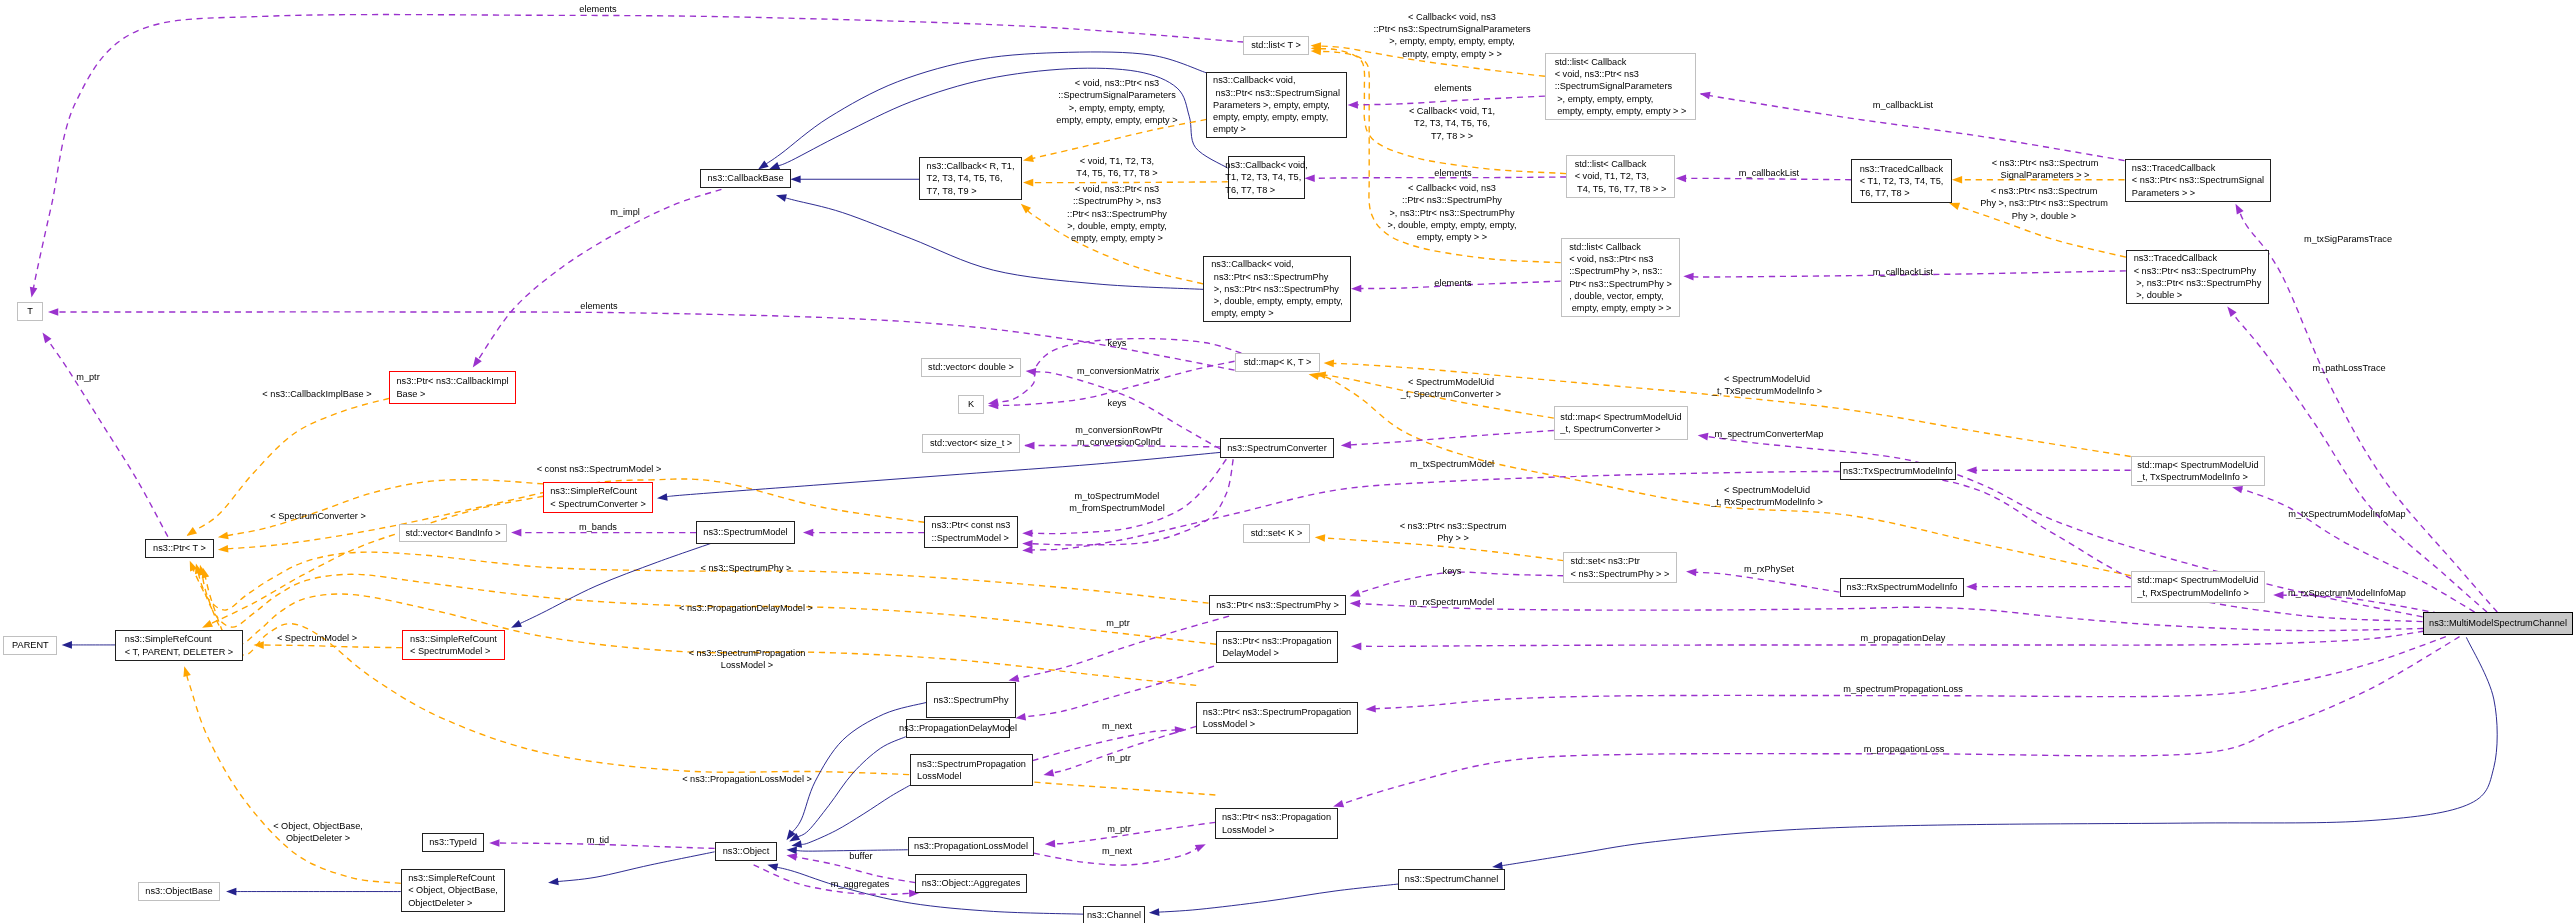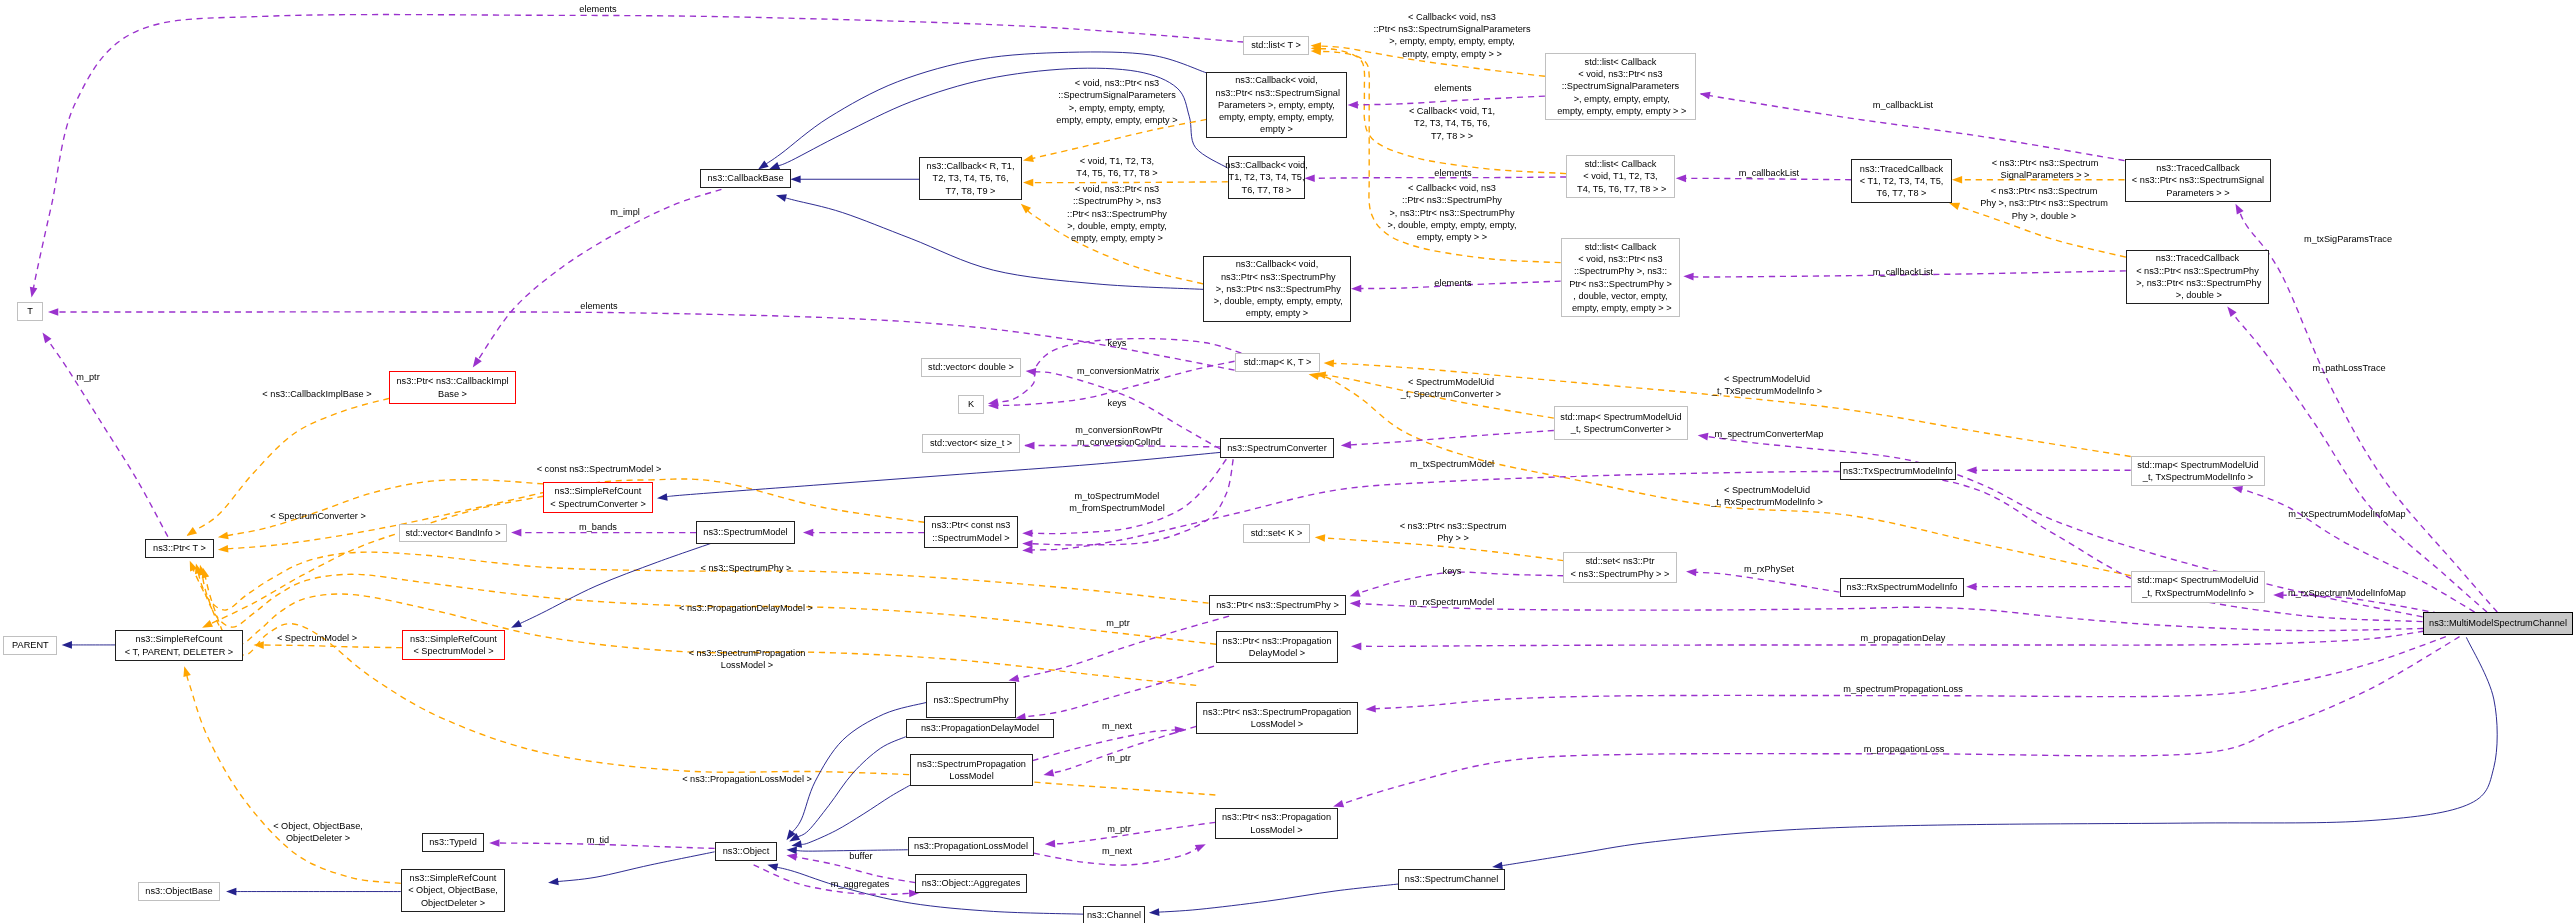--- a/index.html
+++ b/index.html
@@ -1,20 +1,20 @@
 <!DOCTYPE html>
 <html style="font-size:11px"><head>
 <meta charset="utf-8">
 <style>
   html,body{margin:0;padding:0;background:#ffffff;}
   #root{position:relative;width:2576px;height:924px;background:#fff;overflow:hidden;
         font-family:"Liberation Sans","DejaVu Sans",sans-serif;-webkit-font-smoothing:antialiased;}
   svg.edges{position:absolute;left:0;top:0;width:2576px;height:924px;overflow:visible;}
   .node{position:absolute;box-sizing:border-box;display:flex;align-items:center;justify-content:center;
-        text-align:center;font-size:9.2px;line-height:12.3px;color:#000;background:#fff;white-space:pre;}
+        text-align:left;font-size:9.2px;line-height:12.3px;color:#000;background:#fff;white-space:pre;}
   .node span,.lbl span{display:block;}
   .n-solid{border:0.9px solid #202020;}
   .n-grey{border:0.8px solid #c0c0c0;}
   .n-red{border:1.1px solid #ff0000;}
   .n-sel{border:1.4px solid #000;background:#c8c8c8;}
   .lbl{position:absolute;font-size:9.2px;line-height:12.3px;color:#000;white-space:pre;text-align:center;
        transform:translateX(-50%);}
 </style>
 </head>
 <body>
@@ -214,21 +214,21 @@
 <div class="node n-grey" style="left:1563px;top:552px;width:114px;height:31px"><div><span>std::set&lt; ns3::Ptr</span><span>&lt; ns3::SpectrumPhy &gt; &gt;</span></div></div>
 <div class="node n-solid" style="left:1840px;top:462px;width:116px;height:18px"><div><span>ns3::TxSpectrumModelInfo</span></div></div>
 <div class="node n-solid" style="left:1840px;top:578px;width:124px;height:18.5px"><div><span>ns3::RxSpectrumModelInfo</span></div></div>
 <div class="node n-grey" style="left:2131px;top:456px;width:134px;height:30px"><div><span>std::map&lt; SpectrumModelUid</span><span>_t, TxSpectrumModelInfo &gt;</span></div></div>
 <div class="node n-grey" style="left:2131px;top:571px;width:134px;height:31.5px"><div><span>std::map&lt; SpectrumModelUid</span><span>_t, RxSpectrumModelInfo &gt;</span></div></div>
 <div class="node n-sel" style="left:2423px;top:612px;width:150px;height:22.6px"><div><span>ns3::MultiModelSpectrumChannel</span></div></div>
 <div class="node n-solid" style="left:1216px;top:631px;width:122px;height:32px"><div><span>ns3::Ptr&lt; ns3::Propagation</span><span>DelayModel &gt;</span></div></div>
 <div class="node n-solid" style="left:1196px;top:702px;width:162px;height:32px"><div><span>ns3::Ptr&lt; ns3::SpectrumPropagation</span><span>LossModel &gt;</span></div></div>
 <div class="node n-solid" style="left:1215px;top:808px;width:123px;height:31px"><div><span>ns3::Ptr&lt; ns3::Propagation</span><span>LossModel &gt;</span></div></div>
 <div class="node n-solid" style="left:926px;top:682px;width:90px;height:36px"><div><span>ns3::SpectrumPhy</span></div></div>
-<div class="node n-solid" style="left:906px;top:719px;width:148px;height:18.5px"><div><span>ns3::PropagationDelayModel</span></div></div>
+<div class="node n-solid" style="left:906px;top:719px;width:104px;height:18.5px"><div><span>ns3::PropagationDelayModel</span></div></div>
 <div class="node n-solid" style="left:910px;top:754px;width:123px;height:32px"><div><span>ns3::SpectrumPropagation</span><span>LossModel</span></div></div>
 <div class="node n-solid" style="left:908px;top:837px;width:126px;height:19px"><div><span>ns3::PropagationLossModel</span></div></div>
 <div class="node n-solid" style="left:422px;top:833px;width:62px;height:19px"><div><span>ns3::TypeId</span></div></div>
 <div class="node n-solid" style="left:715px;top:842px;width:62px;height:18.5px"><div><span>ns3::Object</span></div></div>
 <div class="node n-solid" style="left:915px;top:874px;width:112px;height:18.5px"><div><span>ns3::Object::Aggregates</span></div></div>
 <div class="node n-grey" style="left:138px;top:882px;width:82px;height:19px"><div><span>ns3::ObjectBase</span></div></div>
 <div class="node n-solid" style="left:401px;top:869px;width:104px;height:43px"><div><span>ns3::SimpleRefCount</span><span>&lt; Object, ObjectBase,</span><span>ObjectDeleter &gt;</span></div></div>
 <div class="node n-solid" style="left:1398px;top:869px;width:107px;height:21px"><div><span>ns3::SpectrumChannel</span></div></div>
 <div class="node n-solid" style="left:1083px;top:906px;width:62px;height:18.5px"><div><span>ns3::Channel</span></div></div>
 <div class="lbl" style="left:1452px;top:10.8px"><span>&lt; Callback&lt; void, ns3</span><span>::Ptr&lt; ns3::SpectrumSignalParameters</span><span>&gt;, empty, empty, empty, empty,</span><span>empty, empty, empty &gt; &gt;</span></div>

